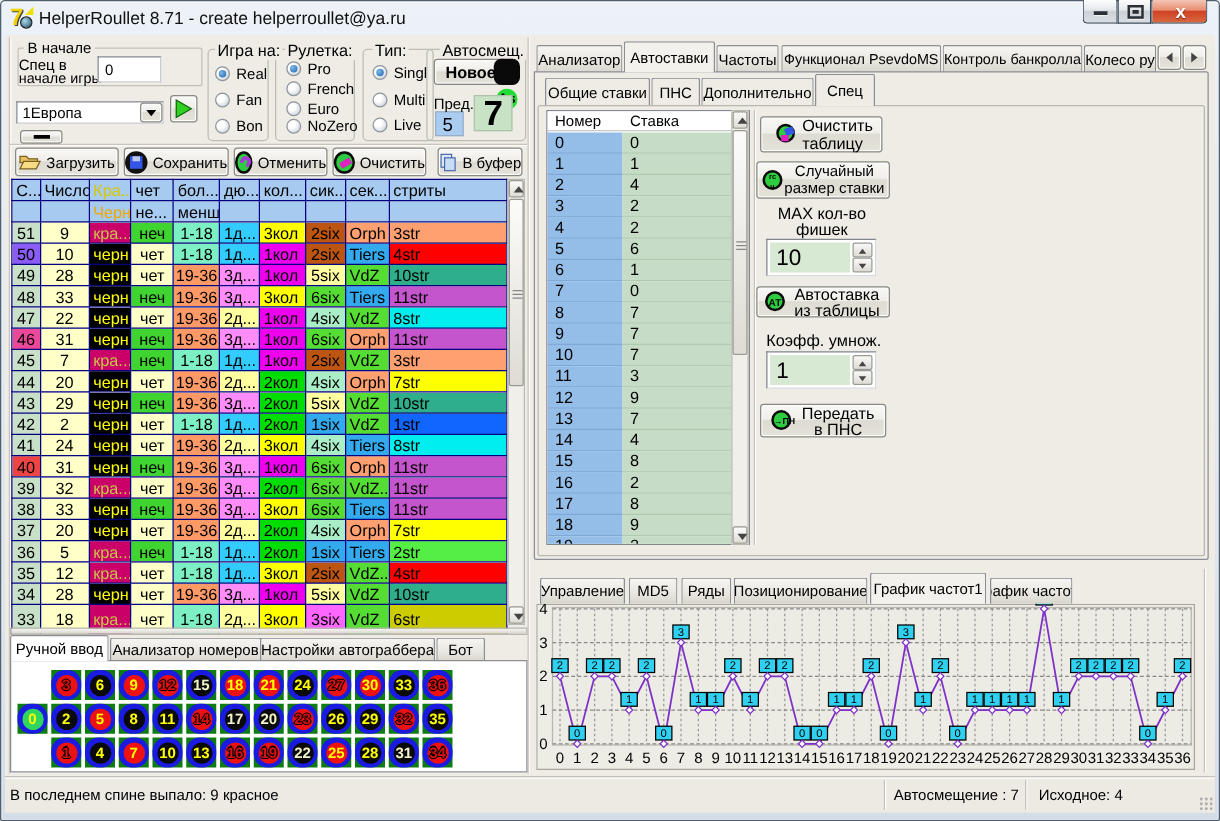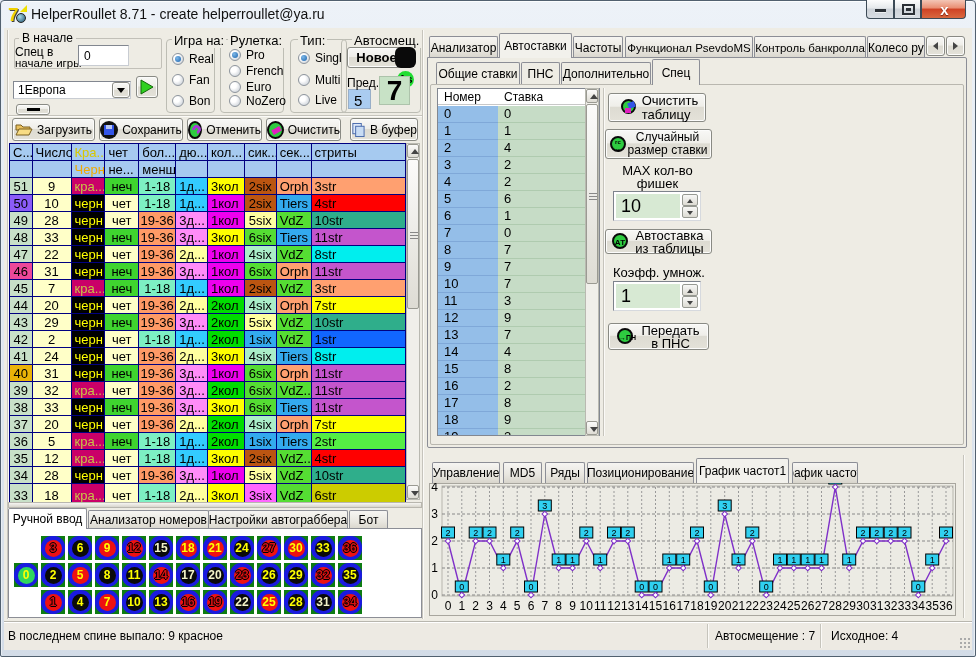--- a/index.html
+++ b/index.html
@@ -334,21 +334,21 @@
           <td style="background:#000;color:#FFFF00;">черн</td>
           <td style="background:#FFFFC8;text-align:center;padding:0;">чет</td>
           <td style="background:#FF9A66;text-align:center;padding:0;">19-36</td>
           <td style="background:#FFFFA0;">2д...</td>
           <td style="background:#FFFF00;">3кол</td>
           <td style="background:#AAEEC8;text-align:center;padding:0;">4six</td>
           <td style="background:#33AAEE;">Tiers</td>
           <td style="background:#00EEEE;">8str</td>
         </tr>
         <tr>
-          <td style="background:#eab308;text-align:center;padding:0;">40</td>
+          <td style="background:#ef4444;text-align:center;padding:0;">40</td>
           <td style="background:#FFFFC8;text-align:center;padding:0;">31</td>
           <td style="background:#000;color:#FFFF00;">черн</td>
           <td style="background:#3FD42F;text-align:center;padding:0;">неч</td>
           <td style="background:#FF9A66;text-align:center;padding:0;">19-36</td>
           <td style="background:#FF8CF8;">3д...</td>
           <td style="background:#EE00EE;">1кол</td>
           <td style="background:#55DD33;text-align:center;padding:0;">6six</td>
           <td style="background:#FFA070;">Orph</td>
           <td style="background:#C455CC;">11str</td>
         </tr>

